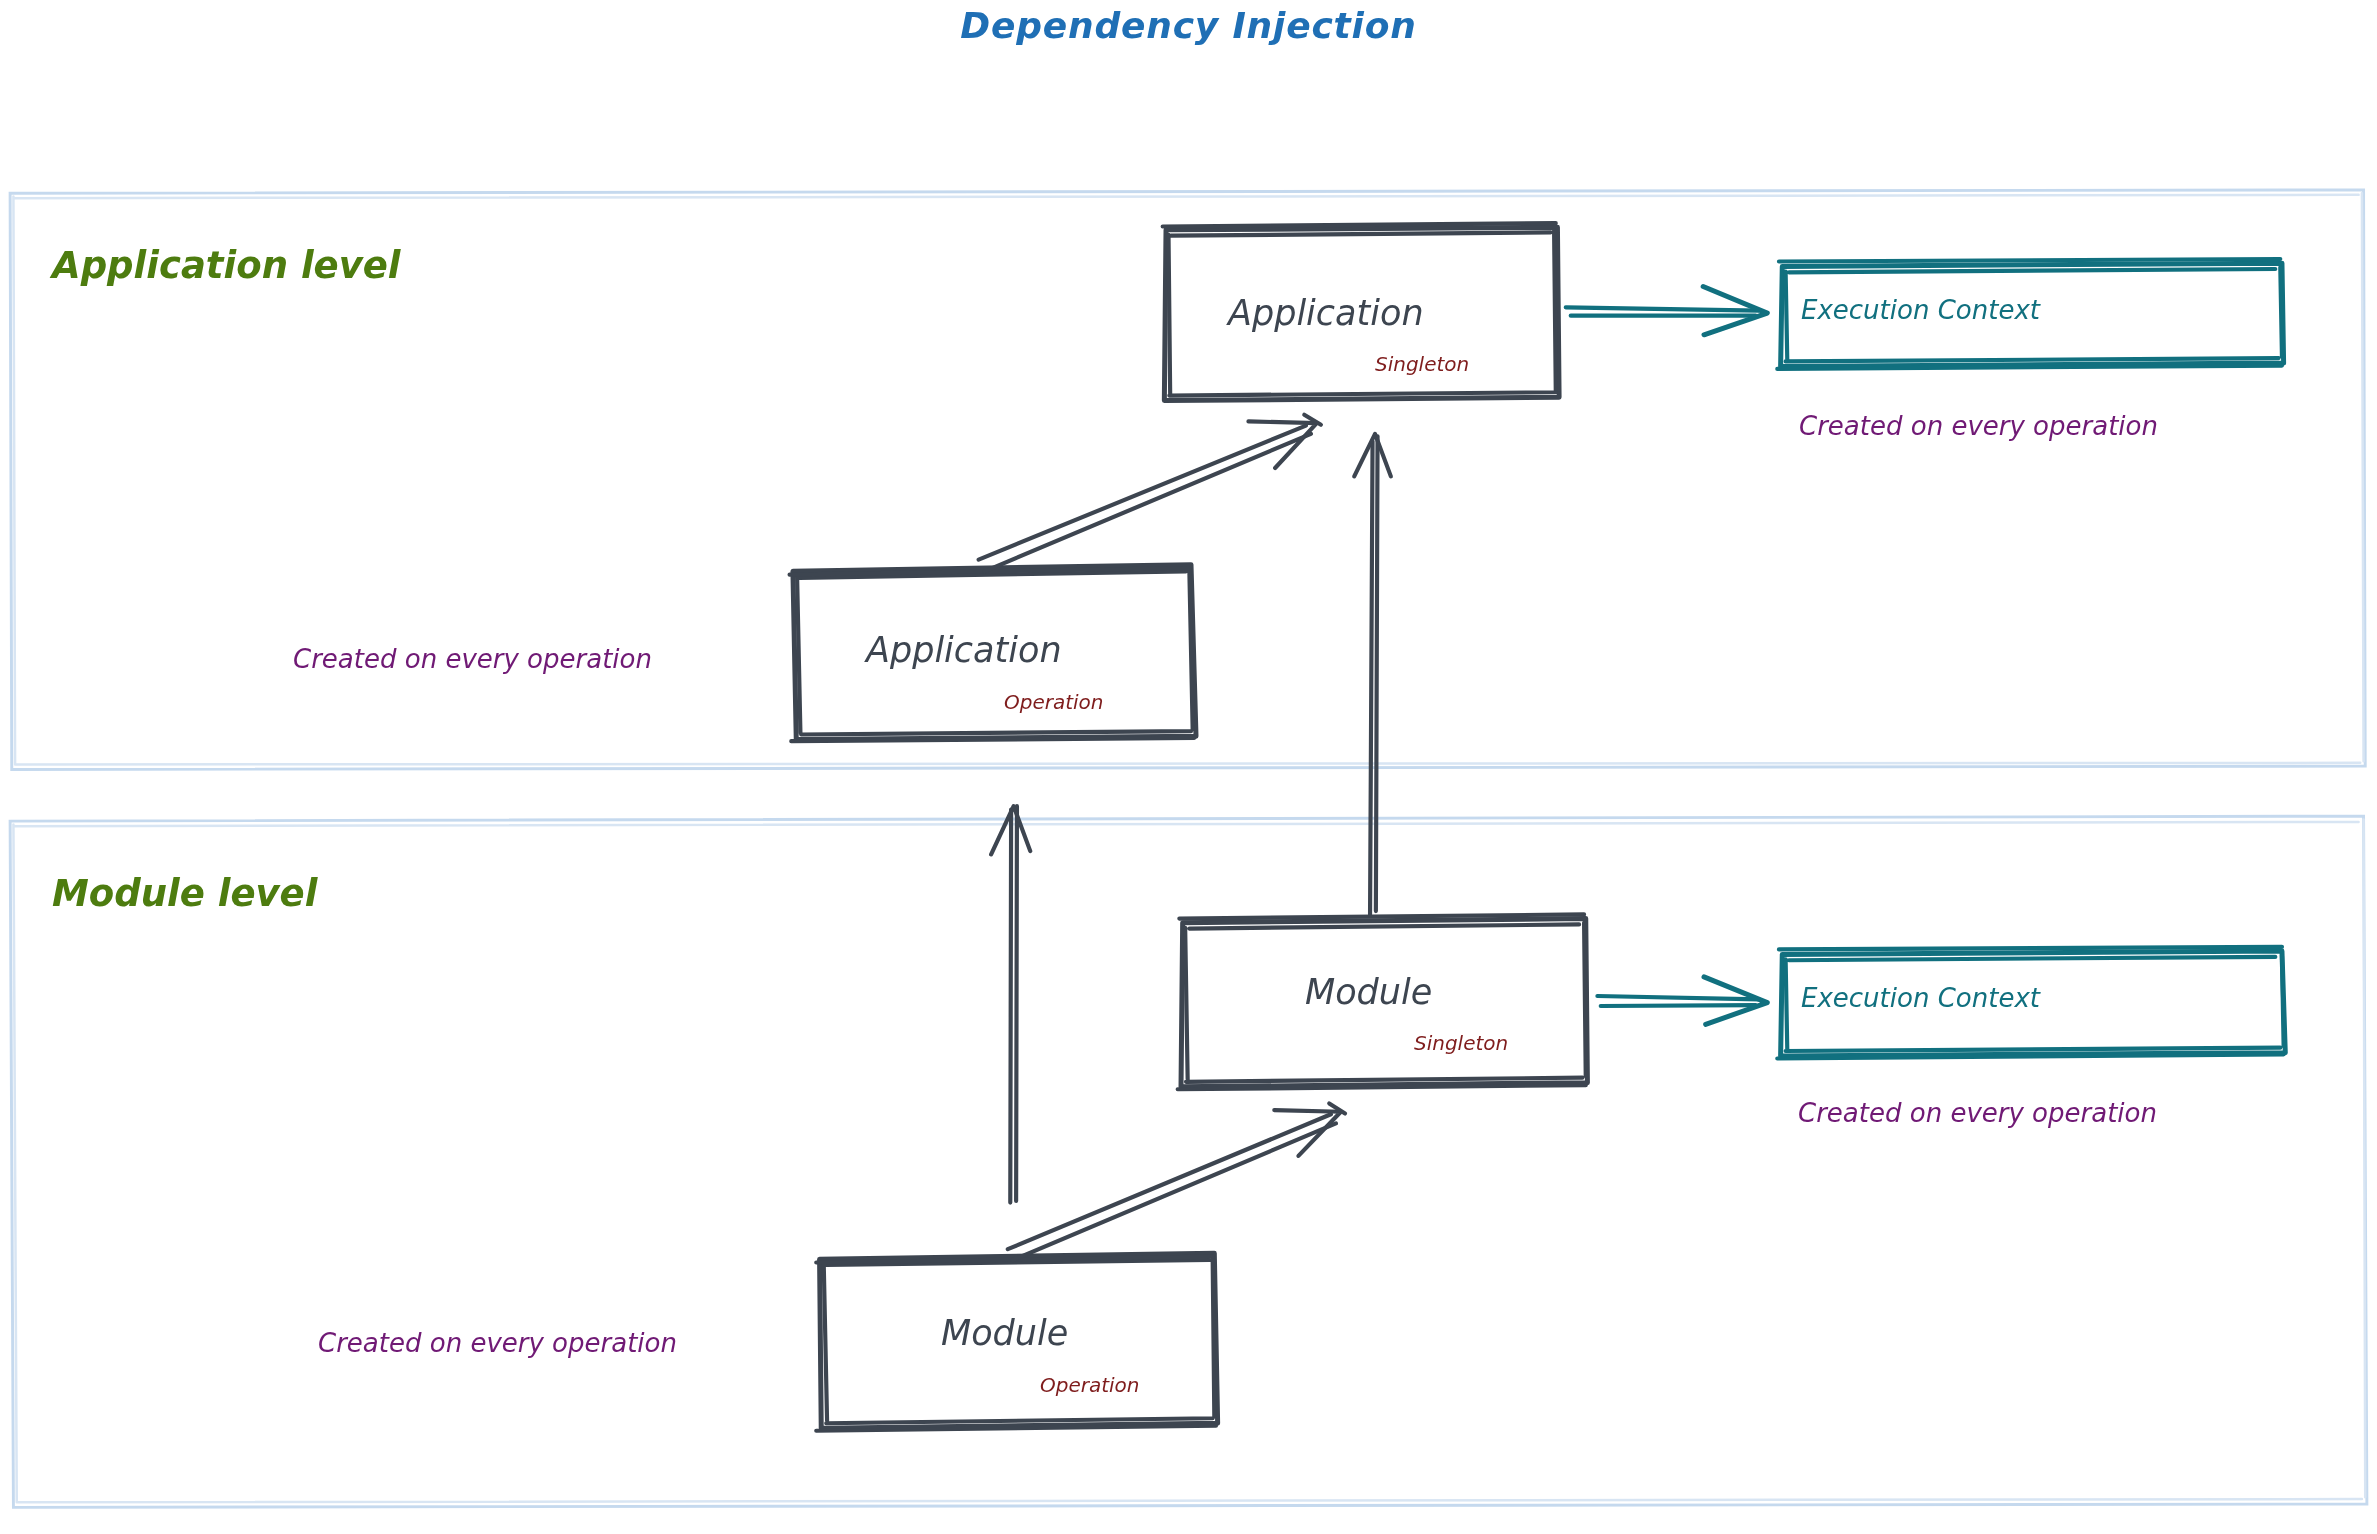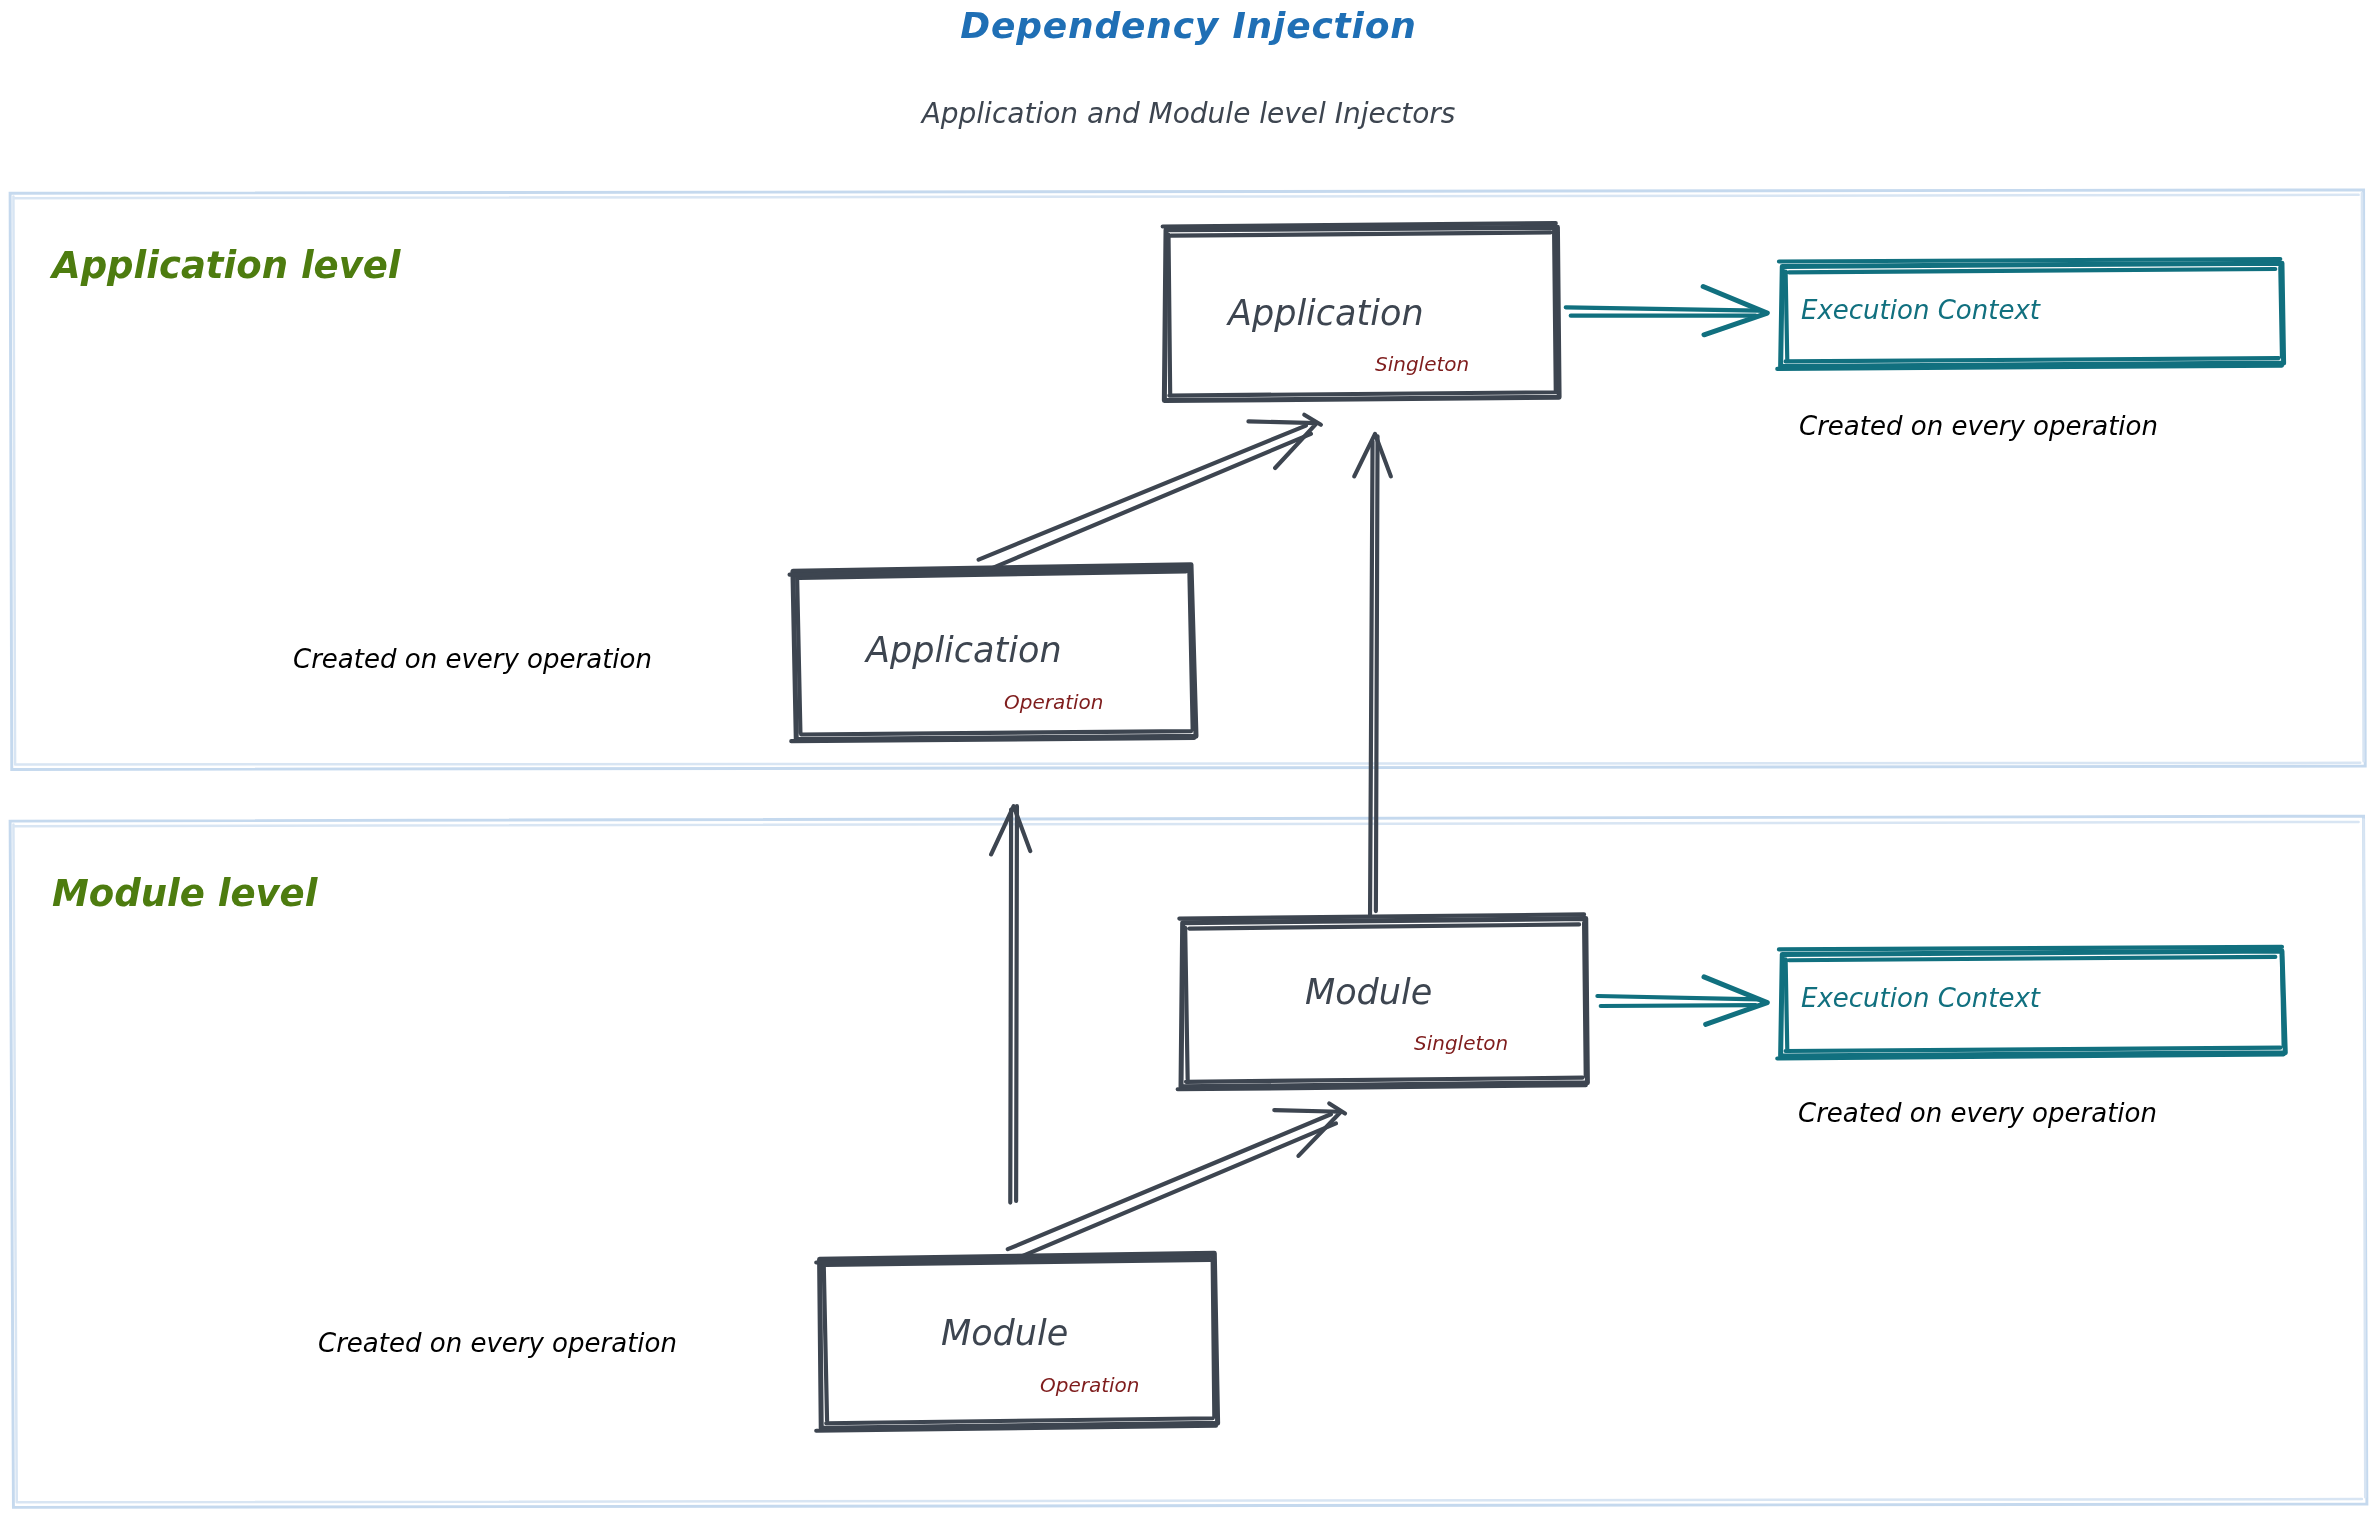--- a/index.html
+++ b/index.html
@@ -70,21 +70,21 @@
     color: #7f1d1d;
     font-style: italic;
   }
   .ctx-title {
     font-size: 26px;
     color: #11707f;
     font-style: italic;
   }
   .note {
     font-size: 26px;
-    color: #000000;
+    color: #701a75;
     font-style: italic;
   }
 
   
   #app-singleton-title { left: 1228px; top: 296px; }
   #app-singleton-sub   { left: 1375px; top: 354px; }
   #app-operation-title { left: 866px; top: 633px; }
   #app-operation-sub   { left: 1004px; top: 692px; }
   #mod-singleton-title { left: 1305px; top: 975px; }
   #mod-singleton-sub   { left: 1414px; top: 1033px; }
@@ -201,21 +201,20 @@
 
     <g>
       <path class="sk2" d="M 1213 1444 L 1214 972"></path>
       <path class="sk2" d="M 1220 1442 L 1221 968"></path>
       <path class="sk2" d="M 1190 1026 L 1217 968 L 1237 1022"></path>
     </g>
 
   </svg>
 
   <div class="txt" id="title">Dependency Injection</div>
-  <div class="txt" id="subtitle">Application and Module level Injectors</div>
 
   <div class="txt level-label" id="label-app-level">Application level</div>
 
   <div class="txt level-label" id="label-mod-level">Module level</div>
 
   <div class="txt node-title" id="app-singleton-title">Application</div>
   <div class="txt node-sub" id="app-singleton-sub">Singleton</div>
 
   <div class="txt node-title" id="app-operation-title">Application</div>
   <div class="txt node-sub" id="app-operation-sub">Operation</div>

